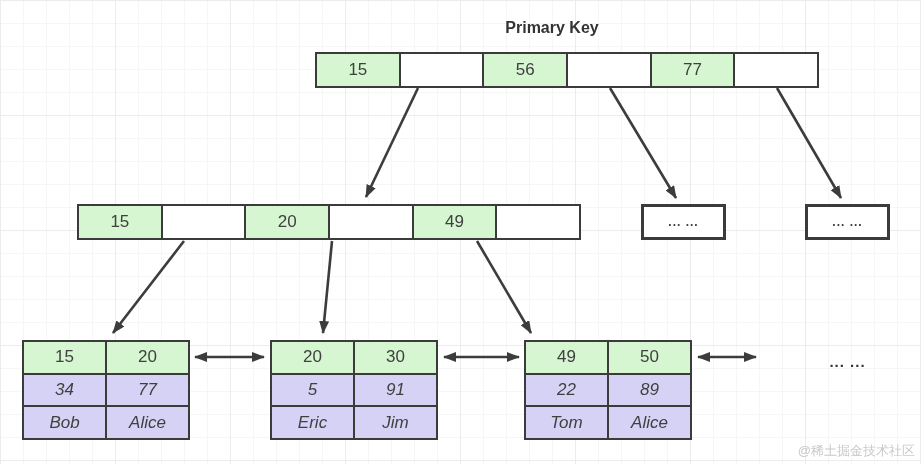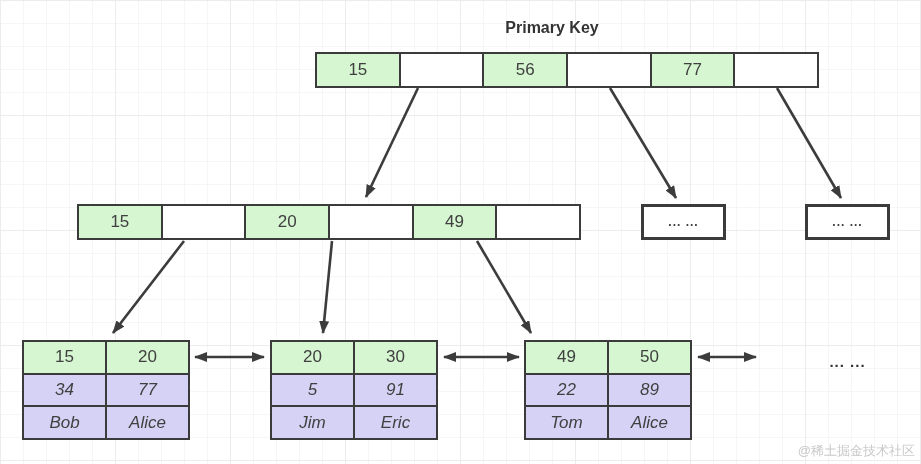--- a/index.html
+++ b/index.html
@@ -112,22 +112,22 @@
     <div class="cell r1">77</div>
     <div class="cell r2">Bob</div>
     <div class="cell r2">Alice</div>
   </div>
 
   <div class="leaf leaf-2">
     <div class="cell r0">20</div>
     <div class="cell r0">30</div>
     <div class="cell r1">5</div>
     <div class="cell r1">91</div>
+    <div class="cell r2">Eric</div>
     <div class="cell r2">Jim</div>
-    <div class="cell r2">Eric</div>
   </div>
 
   <div class="leaf leaf-3">
     <div class="cell r0">49</div>
     <div class="cell r0">50</div>
     <div class="cell r1">22</div>
     <div class="cell r1">89</div>
     <div class="cell r2">Tom</div>
     <div class="cell r2">Alice</div>
   </div>

